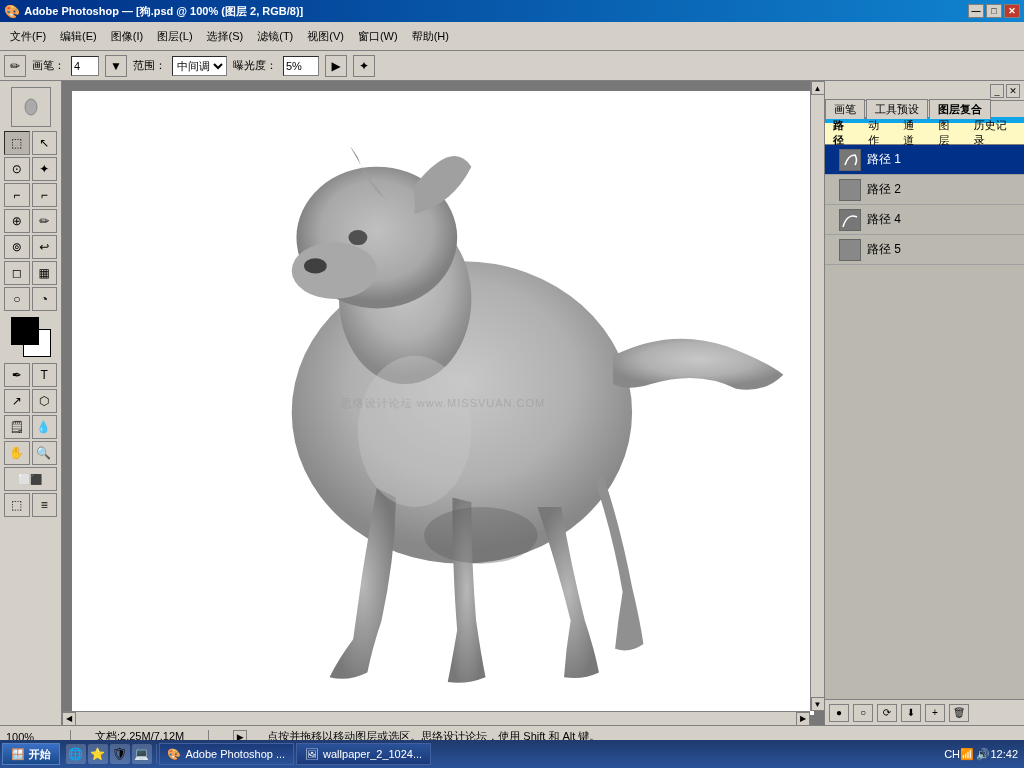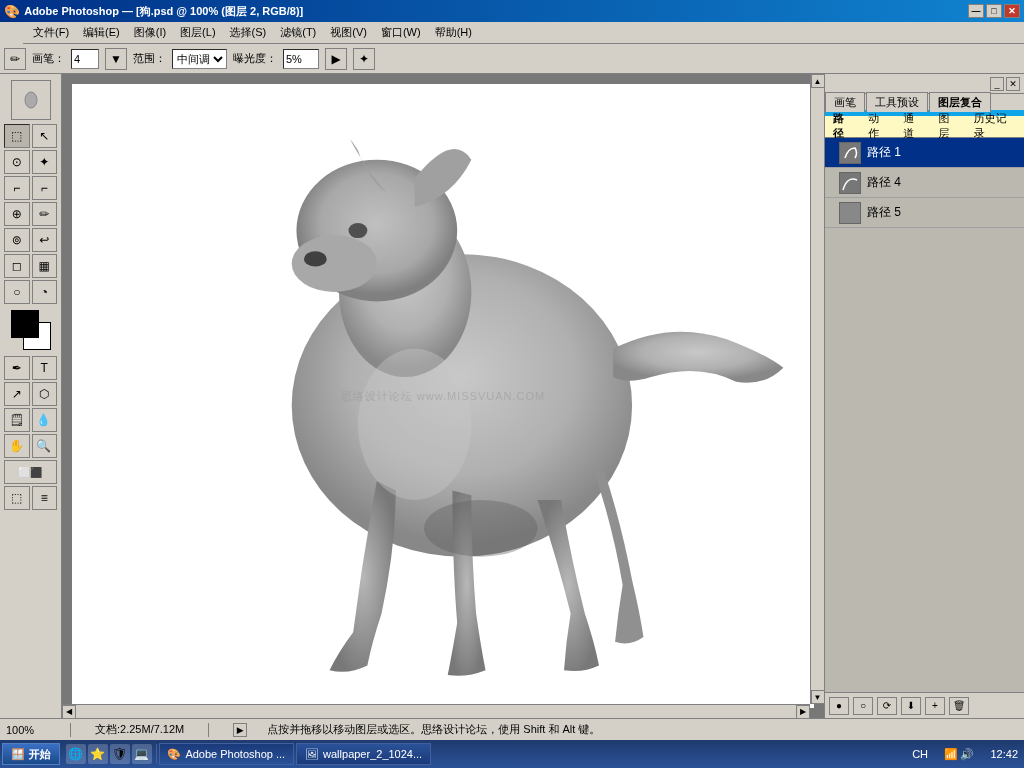--- a/index.html
+++ b/index.html
@@ -25,28 +25,27 @@
       border: 1px solid #808080;
       font-size: 9px;
       display: flex; align-items: center; justify-content: center;
       cursor: pointer;
       color: black;
     }
     .title-btn.close { background: #c0392b; color: white; }
 
     
     #menu-bar {
-      height: 22px;
+      height: 29px;
       background: #d4d0c8;
       border-bottom: 1px solid #808080;
       display: flex;
       align-items: center;
       padding: 0 4px;
       gap: 2px;
-      margin-left: 23px;
     }
     .menu-item {
       padding: 2px 6px;
       font-size: 11px;
       cursor: pointer;
       white-space: nowrap;
     }
 
     
     #toolbar {
@@ -322,21 +321,21 @@
       display: flex; align-items: center; gap: 4px;
       min-width: 80px;
       max-width: 160px;
       overflow: hidden;
       white-space: nowrap;
     }
     .taskbar-item.active { background: linear-gradient(to bottom, #1a3a7a, #2a5298); }
     #taskbar-tray {
       margin-left: auto;
       display: flex;
-      gap: 16px;
+      gap: 0;
       color: white;
       font-size: 11px;
       padding: 0 4px;
     }
     #quick-launch {
       display: flex; align-items: center; gap: 2px;
       padding: 0 4px;
       border-right: 1px solid #4060a0;
     }
     .ql-icon {
@@ -602,20 +601,24 @@
     <div id="paths-list">
       <div class="path-item active">
         <div class="path-thumb has-icon">
           <svg width="20" height="20" viewBox="0 0 20 20">
               <path d="M5 15 Q8 5 15 5 Q18 10 15 15" stroke="white" fill="none" stroke-width="1.5"></path>
             </svg>
         </div>
         <span>路径 1</span>
       </div>
       <div class="path-item">
+        <div class="path-thumb"></div>
+        <span>路径 2</span>
+      </div>
+      <div class="path-item">
         <div class="path-thumb has-icon">
           <svg width="20" height="20" viewBox="0 0 20 20">
               <path d="M3 17 Q7 3 17 7" stroke="white" fill="none" stroke-width="1.5"></path>
             </svg>
         </div>
         <span>路径 4</span>
       </div>
       <div class="path-item">
         <div class="path-thumb"></div>
         <span>路径 5</span>

